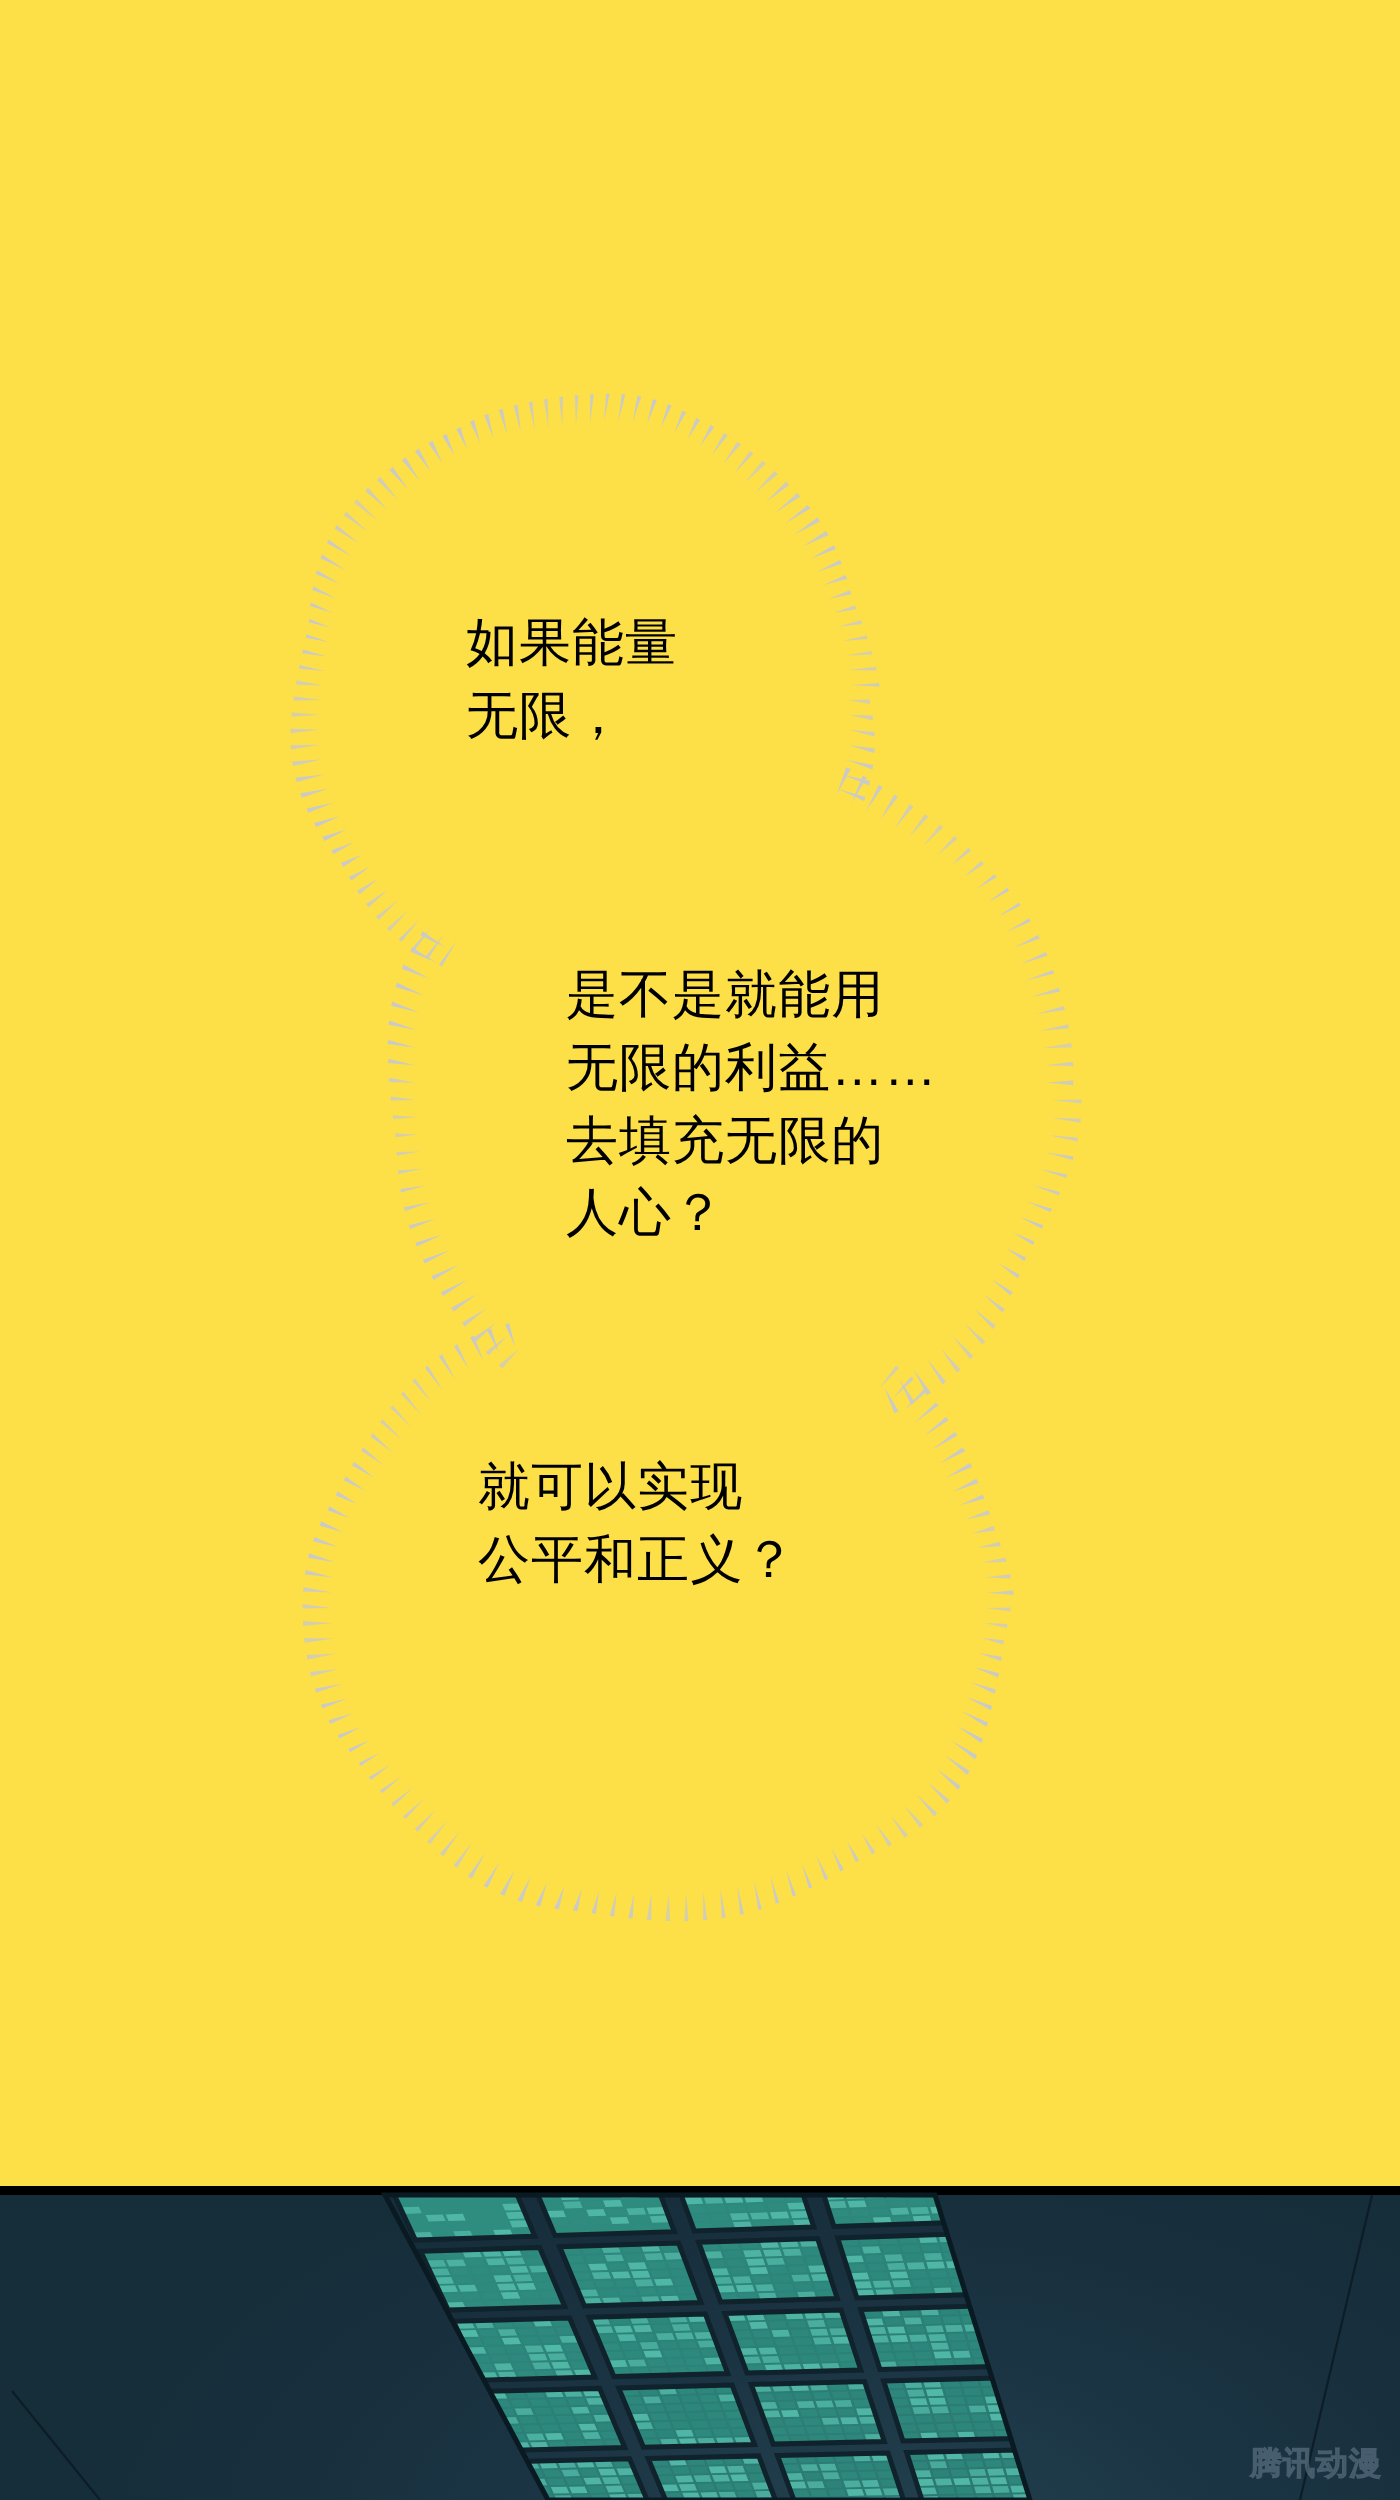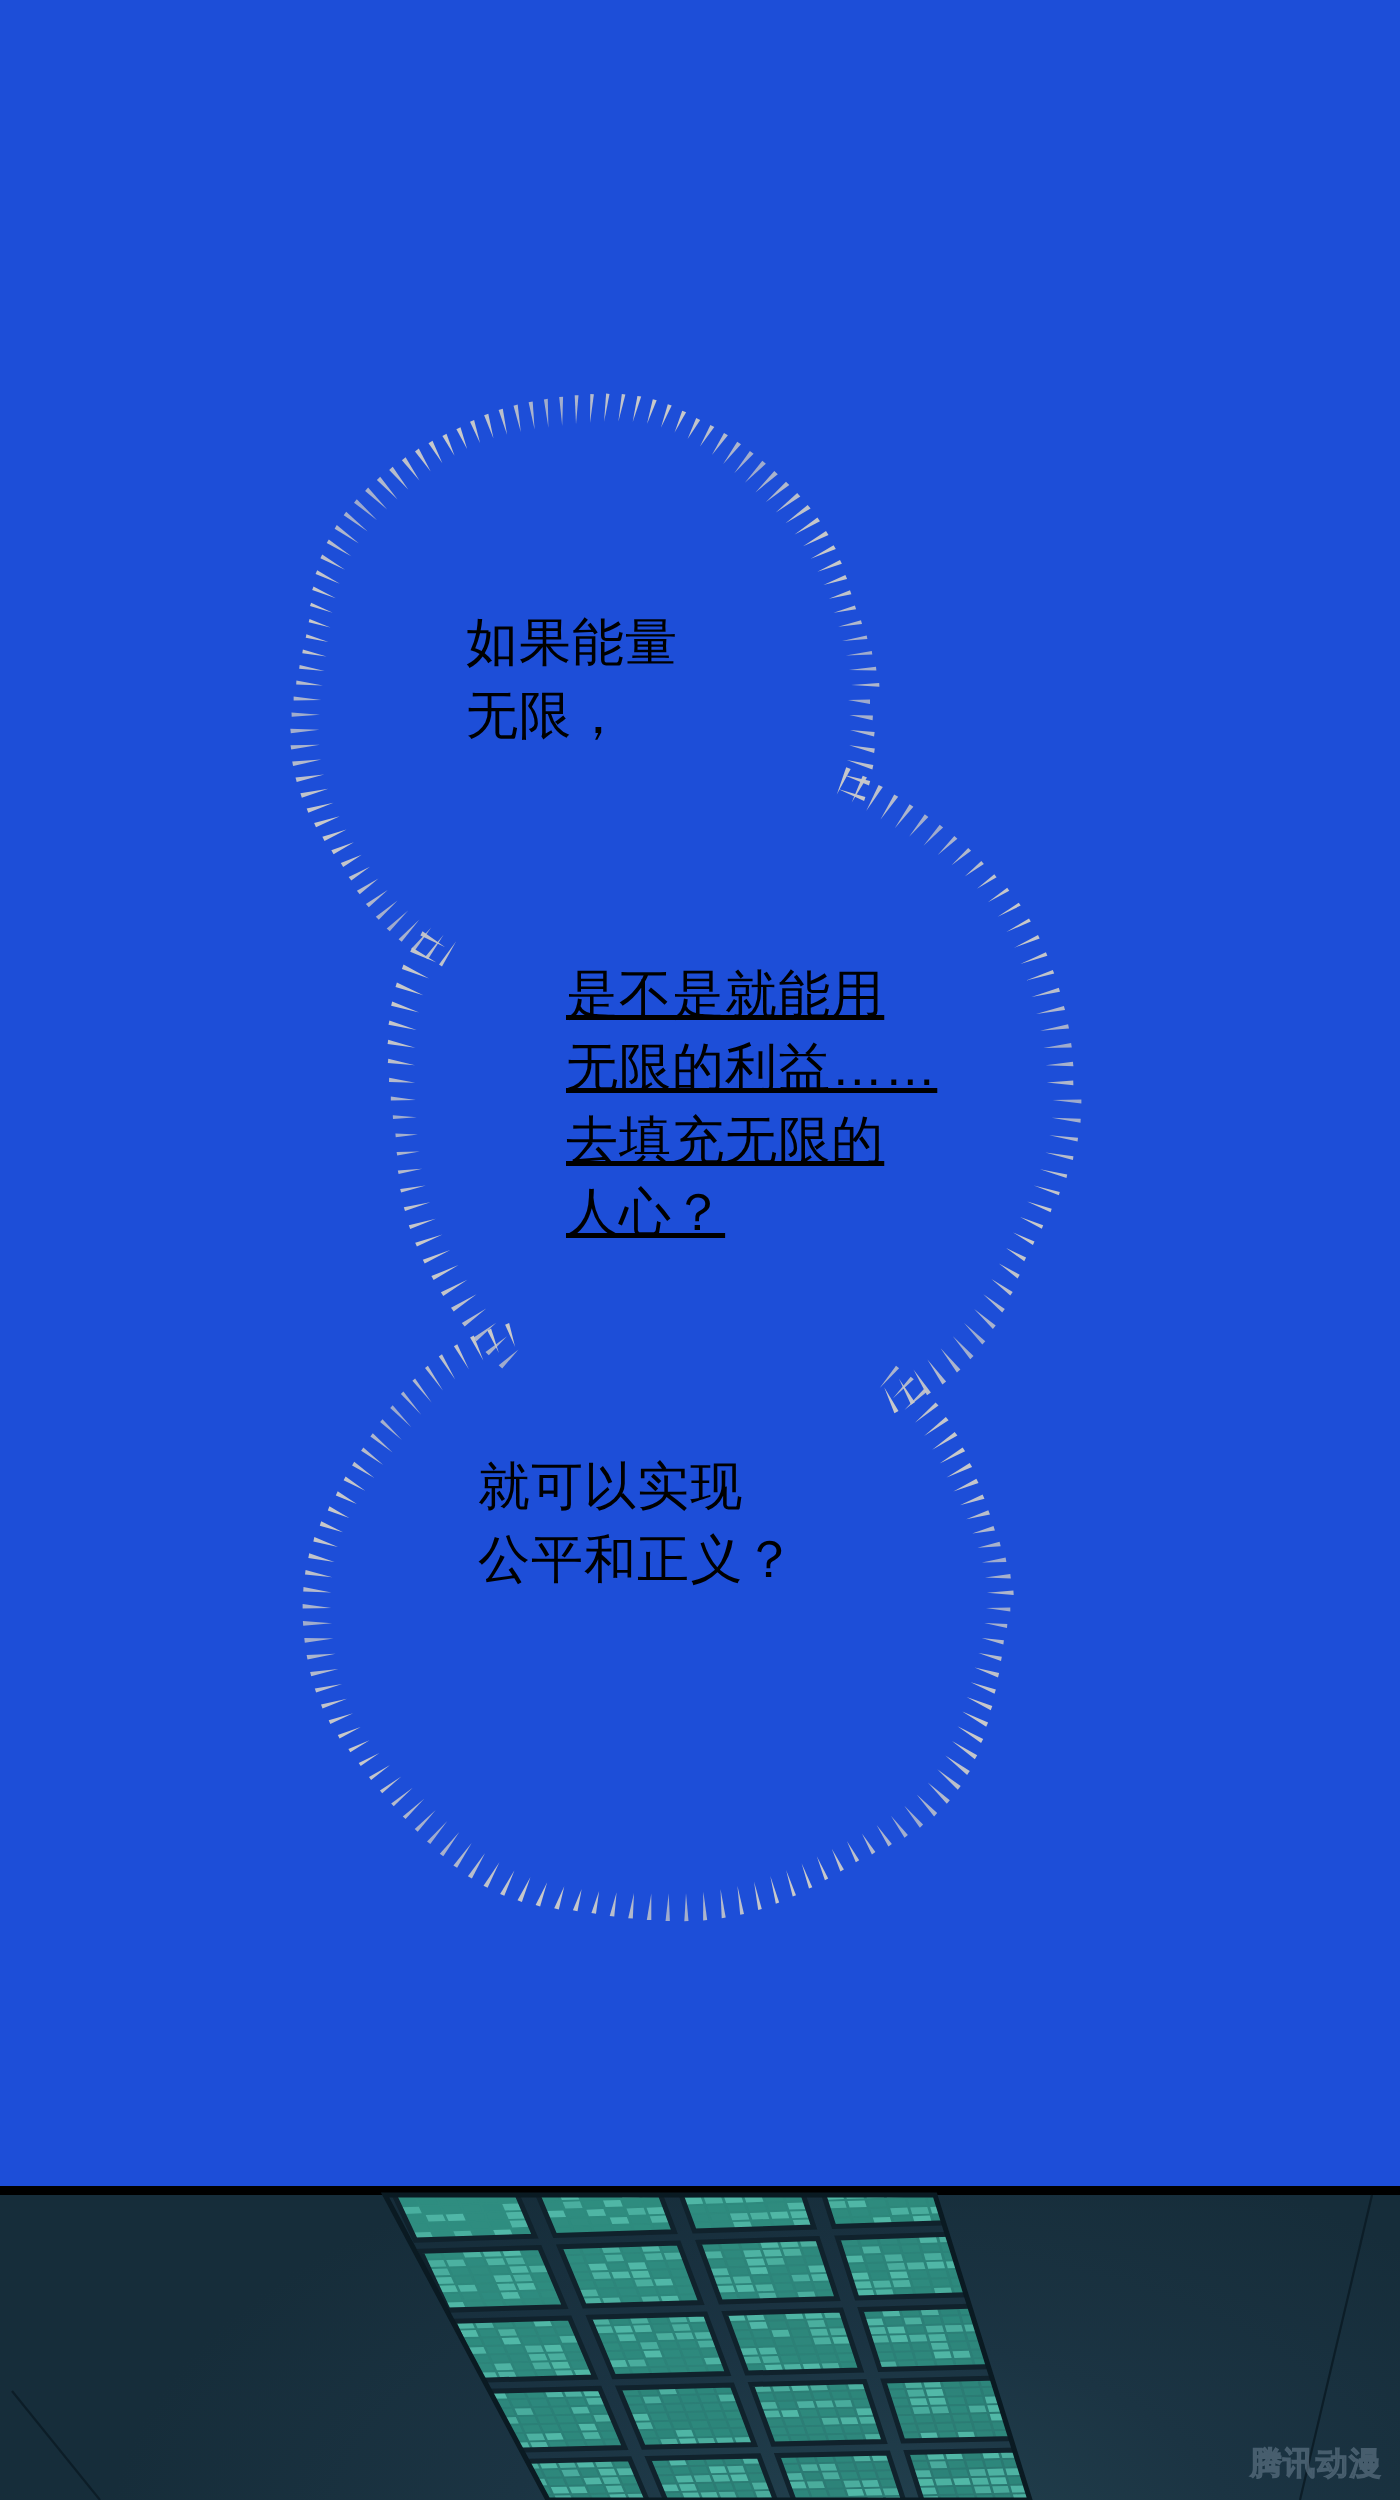--- a/index.html
+++ b/index.html
@@ -17,21 +17,21 @@
     background: #ffffff;
     overflow: hidden;
   }
 
   
   #panel-white {
     position: absolute;
     left: 0; top: 0;
     width: 1400px;
     height: 2186px;
-    background: #1d4ed8;
+    background: #fde047;
     overflow: hidden;
   }
 
   .bubble-svg {
     position: absolute;
     left: 0; top: 0;
     width: 1400px;
     height: 2186px;
     pointer-events: none;
   }
@@ -48,21 +48,20 @@
 
   #text-block-1 {
     left: 466px;
     top: 606px;
     font-size: 52px;
   }
   #text-block-2 {
     left: 566px;
     top: 958px;
     font-size: 52px;
-    text-decoration: underline;
   }
   #text-block-3 {
     left: 478px;
     top: 1450px;
     font-size: 52px;
   }
 
   
   #panel-dark {
     position: absolute;

